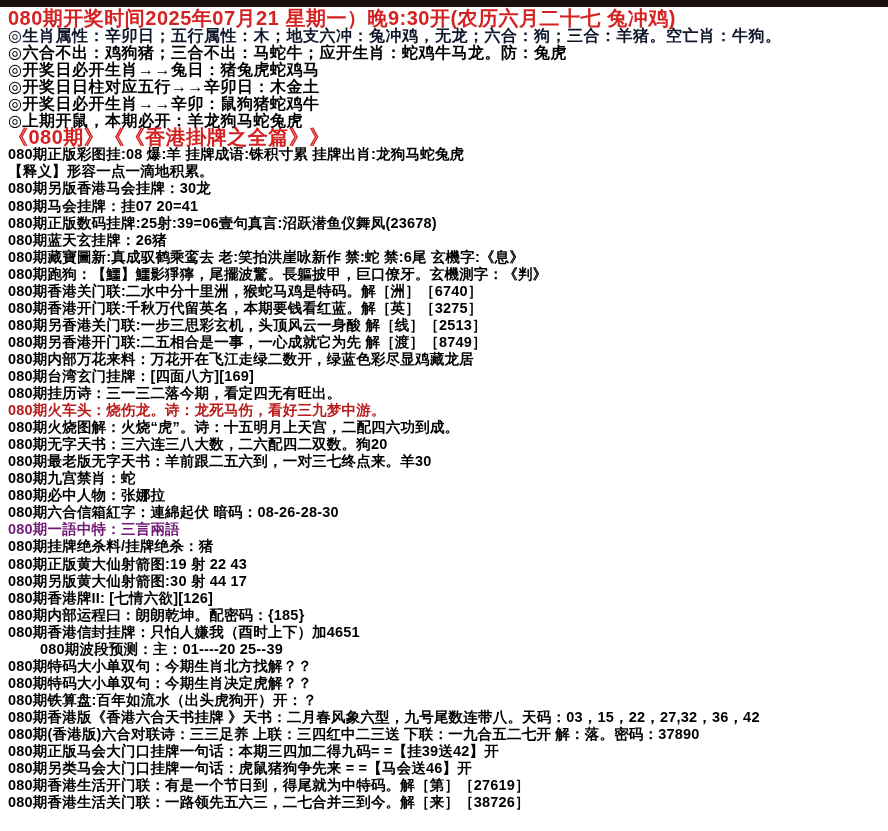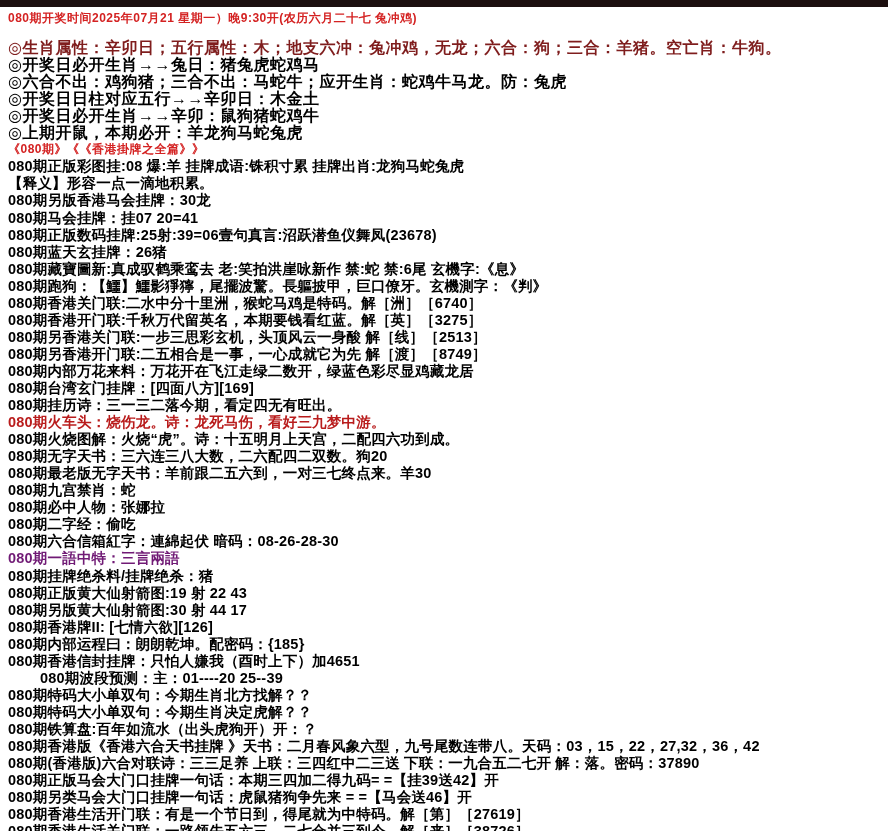--- a/index.html
+++ b/index.html
@@ -25,34 +25,34 @@
     font-weight: bold;
     color: #000000;
     white-space: nowrap;
     letter-spacing: 0.2px;
   }
   .line.big {
     font-size: 16px;
     letter-spacing: 0.5px;
   }
   .line.red {
-    font-size: 12px;
+    font-size: 20px;
     letter-spacing: 0.5px;
   }
 </style>
 </head>
 <body>
 
 <div class="top-bar" style="background: rgb(29, 15, 15);"></div>
 <div class="content">
   <div>
       <div class="line red" style="color: rgb(212, 34, 34);">080期开奖时间2025年07月21 星期一）晚9:30开(农历六月二十七 兔冲鸡)</div>
-      <div class="line big" style="color: #7f1d1d; margin-top: 12px;">◎生肖属性：辛卯日；五行属性：木；地支六冲：兔冲鸡，无龙；六合：狗；三合：羊猪。空亡肖：牛狗。</div>
+      <div class="line big" style="color: #0f172a;">◎生肖属性：辛卯日；五行属性：木；地支六冲：兔冲鸡，无龙；六合：狗；三合：羊猪。空亡肖：牛狗。</div>
+      <div class="line big" style="color: rgb(0, 0, 0);">◎六合不出：鸡狗猪；三合不出：马蛇牛；应开生肖：蛇鸡牛马龙。防：兔虎</div>
       <div class="line big" style="color: rgb(0, 0, 0);">◎开奖日必开生肖→→兔日：猪兔虎蛇鸡马</div>
-      <div class="line big" style="color: rgb(0, 0, 0);">◎六合不出：鸡狗猪；三合不出：马蛇牛；应开生肖：蛇鸡牛马龙。防：兔虎</div>
       <div class="line big" style="color: rgb(0, 0, 0);">◎开奖日日柱对应五行→→辛卯日：木金土</div>
       <div class="line big" style="color: rgb(0, 0, 0);">◎开奖日必开生肖→→辛卯：鼠狗猪蛇鸡牛</div>
       <div class="line big" style="color: rgb(0, 0, 0);">◎上期开鼠，本期必开：羊龙狗马蛇兔虎</div>
       <div class="line red" style="color: rgb(212, 34, 34);">《080期》《《香港掛牌之全篇》》</div>
       <div class="line" style="color: rgb(0, 0, 0);">080期正版彩图挂:08 爆:羊 挂牌成语:铢积寸累 挂牌出肖:龙狗马蛇兔虎</div>
       <div class="line" style="color: rgb(0, 0, 0);">【释义】形容一点一滴地积累。</div>
       <div class="line" style="color: rgb(0, 0, 0);">080期另版香港马会挂牌：30龙</div>
       <div class="line" style="color: rgb(0, 0, 0);">080期马会挂牌：挂07 20=41</div>
       <div class="line" style="color: rgb(0, 0, 0);">080期正版数码挂牌:25射:39=06壹句真言:沼跃潜鱼仪舞凤(23678)</div>
       <div class="line" style="color: rgb(0, 0, 0);">080期蓝天玄挂牌：26猪</div>
@@ -64,21 +64,20 @@
       <div class="line" style="color: rgb(0, 0, 0);">080期另香港开门联:二五相合是一事，一心成就它为先 解［渡］［8749］</div>
       <div class="line" style="color: rgb(0, 0, 0);">080期内部万花来料：万花开在飞江走绿二数开，绿蓝色彩尽显鸡藏龙居</div>
       <div class="line" style="color: rgb(0, 0, 0);">080期台湾玄门挂牌：[四面八方][169]</div>
       <div class="line" style="color: rgb(0, 0, 0);">080期挂历诗：三一三二落今期，看定四无有旺出。</div>
       <div class="line" style="color: #b91c1c;">080期火车头：烧伤龙。诗：龙死马伤，看好三九梦中游。</div>
       <div class="line" style="color: rgb(0, 0, 0);">080期火烧图解：火烧“虎”。诗：十五明月上天宫，二配四六功到成。</div>
       <div class="line" style="color: rgb(0, 0, 0);">080期无字天书：三六连三八大数，二六配四二双数。狗20</div>
       <div class="line" style="color: rgb(0, 0, 0);">080期最老版无字天书：羊前跟二五六到，一对三七终点来。羊30</div>
       <div class="line" style="color: rgb(0, 0, 0);">080期九宫禁肖：蛇</div>
       <div class="line" style="color: rgb(0, 0, 0);">080期必中人物：张娜拉</div>
-      <div class="line" style="color: rgb(0, 0, 0);">080期二字经：偷吃</div>
       <div class="line" style="color: rgb(0, 0, 0);">080期六合信箱紅字：連綿起伏 暗码：08-26-28-30</div>
       <div class="line" style="color: #701a75;">080期一語中特：三言兩語</div>
       <div class="line" style="color: rgb(0, 0, 0);">080期挂牌绝杀料/挂牌绝杀：猪</div>
       <div class="line" style="color: rgb(0, 0, 0);">080期正版黄大仙射箭图:19 射 22 43</div>
       <div class="line" style="color: rgb(0, 0, 0);">080期另版黄大仙射箭图:30 射 44 17</div>
       <div class="line" style="color: rgb(0, 0, 0);">080期香港牌II: [七情六欲][126]</div>
       <div class="line" style="color: rgb(0, 0, 0);">080期内部运程曰：朗朗乾坤。配密码：{185}</div>
       <div class="line" style="color: rgb(0, 0, 0);">080期香港信封挂牌：只怕人嫌我（酉时上下）加4651</div>
       <div class="line" style="color: rgb(0, 0, 0); margin-left: 32px;">080期波段预测：主：01----20 25--39</div>
       <div class="line" style="color: rgb(0, 0, 0);">080期特码大小单双句：今期生肖北方找解？？</div>

